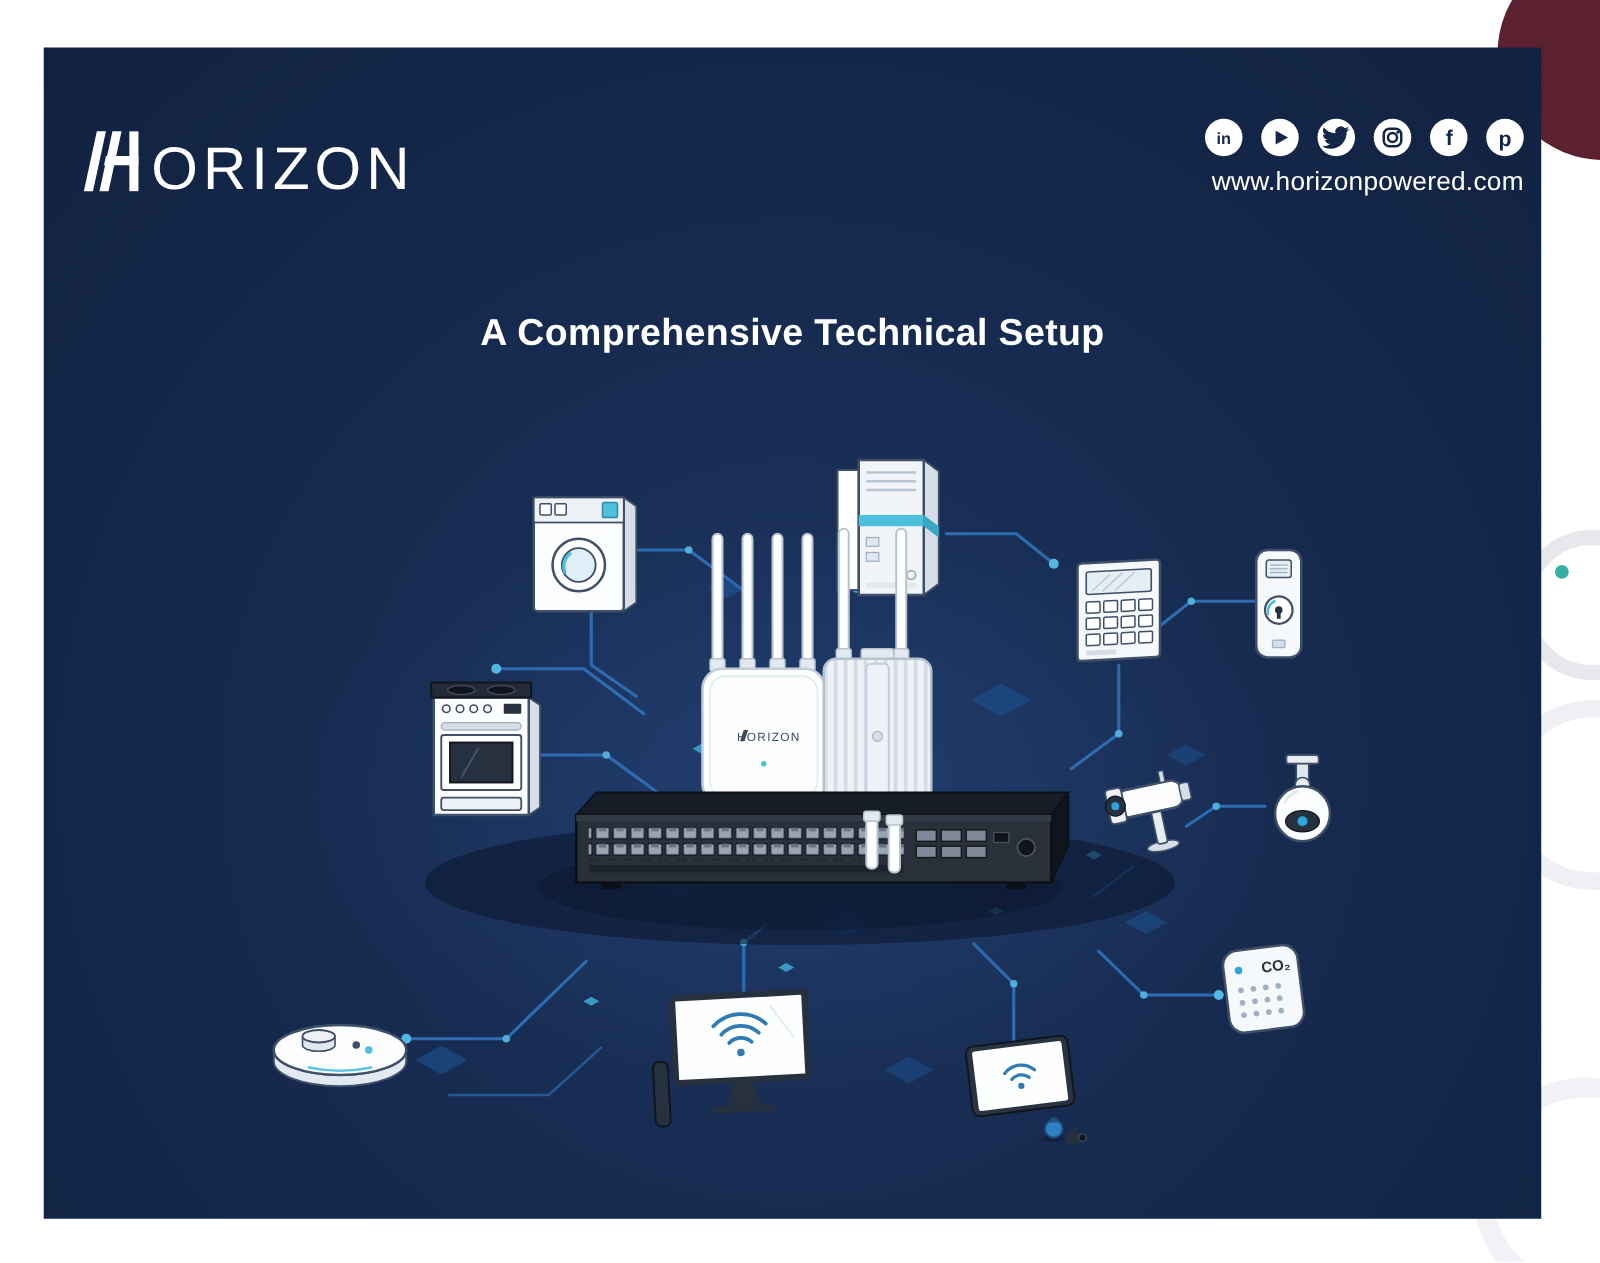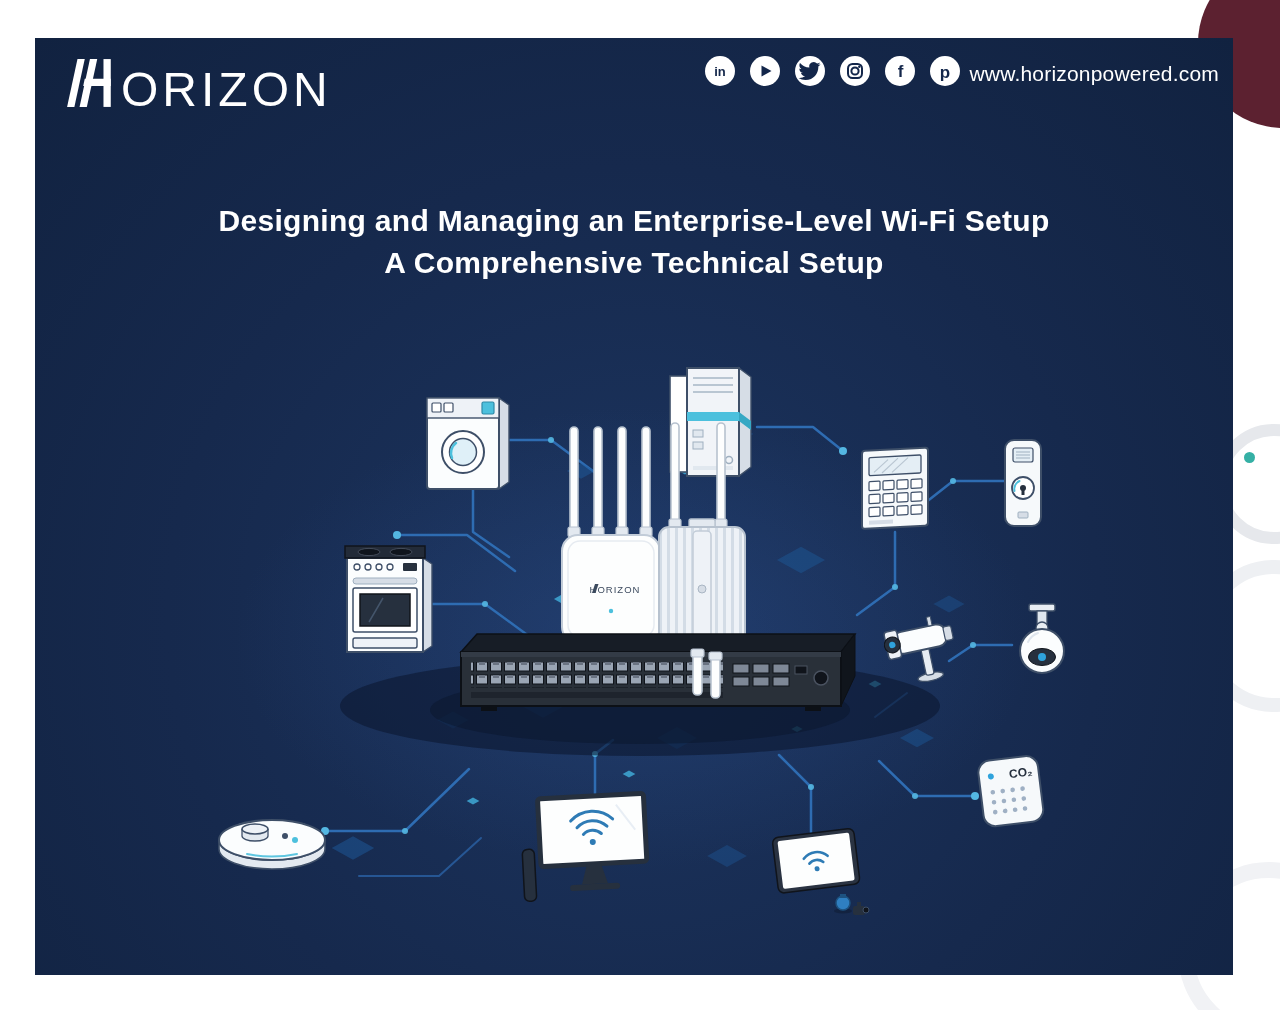--- a/index.html
+++ b/index.html
@@ -7,25 +7,25 @@
         font-family:"Liberation Sans",sans-serif;}
   .deco{position:absolute;border-radius:50%;z-index:0;}
   .deco-maroon{width:170px;height:170px;right:-88px;top:-42px;background:#5c2130;}
   .deco-ring-a{width:96px;height:96px;right:-54px;top:424px;border:12px solid #e6e8ec;}
   .deco-ring-b{width:124px;height:124px;right:-70px;top:560px;border:14px solid #eef0f3;}
   .deco-ring-c{width:150px;height:150px;right:-80px;top:862px;border:16px solid #f1f2f5;}
   .deco-dot-teal{width:11px;height:11px;left:1244px;top:452px;background:#35b0a5;}
   .card{position:absolute;left:35px;top:38px;width:1198px;height:937px;z-index:1;
         background:radial-gradient(ellipse at 50% 62%, #1c3560 0%, #16294d 55%, #112240 100%);}
   .card-header{position:relative;z-index:2;display:flex;justify-content:space-between;
-        align-items:flex-start;padding:16px 14px 0 30px;}
+        align-items:flex-end;padding:16px 14px 0 30px;margin-top:39px;}
   .logo{display:flex;align-items:flex-end;gap:4px;}
   .logo-mark{width:52px;height:58px;display:block;}
   .logo-text{color:#fff;font-size:48px;line-height:44px;letter-spacing:4px;font-weight:400;}
-  .header-right{display:flex;flex-direction:row;align-items:flex-end;gap:9px;padding-top:2px;}
+  .header-right{display:flex;flex-direction:column;align-items:flex-end;gap:9px;padding-top:2px;}
   .social-row{display:flex;gap:15px;}
   .soc{width:30px;height:30px;border-radius:50%;background:#fff;display:block;}
   .soc svg{width:30px;height:30px;display:block;}
   .soc text{font-family:"Liberation Sans",sans-serif;fill:#13264a;}
   .soc .glyph-path{fill:#13264a;}
   .website{color:#fff;font-size:21px;letter-spacing:.2px;}
   .title-block{position:relative;z-index:2;margin-top:88px;text-align:center;}
   .title-line{color:#fff;font-size:30px;font-weight:700;line-height:42px;letter-spacing:.3px;}
   .illustration{position:absolute;left:0;top:0;width:1198px;height:937px;z-index:1;pointer-events:none;}
   
@@ -401,18 +401,17 @@
             <svg viewBox="0 0 30 30">
                 <text x="15" y="21.5" text-anchor="middle" font-size="17" font-weight="bold">p</text>
               </svg>
           </span>
         </div>
         <div class="website">www.horizonpowered.com</div>
       </div>
     </header>
 
     <div class="title-block">
-      <div class="title-line">Designing and Managing an Enterprise-Level Wi-Fi Setup</div>
       <div class="title-line">A Comprehensive Technical Setup</div>
     </div>
 
   </div>
 </div>
 
 </body></html>

